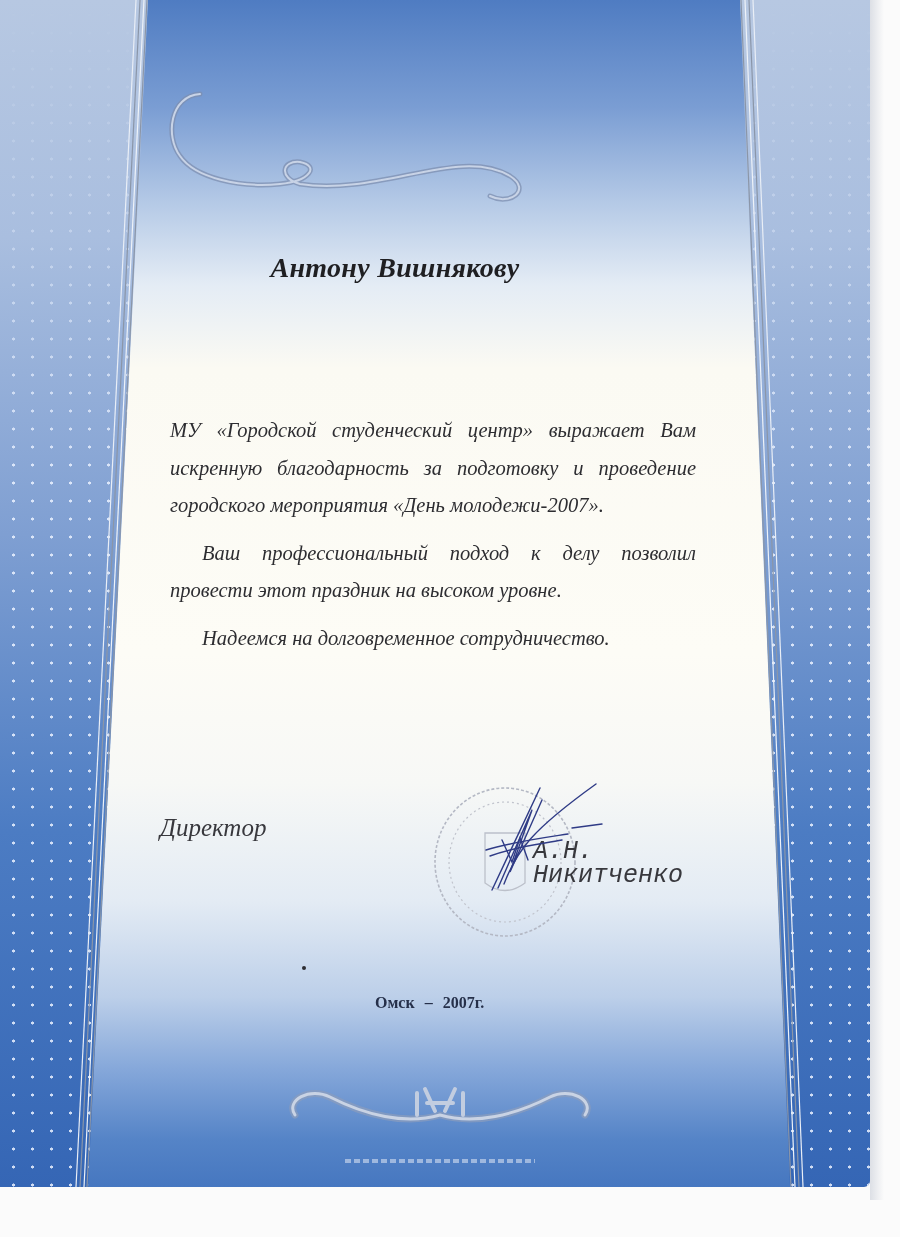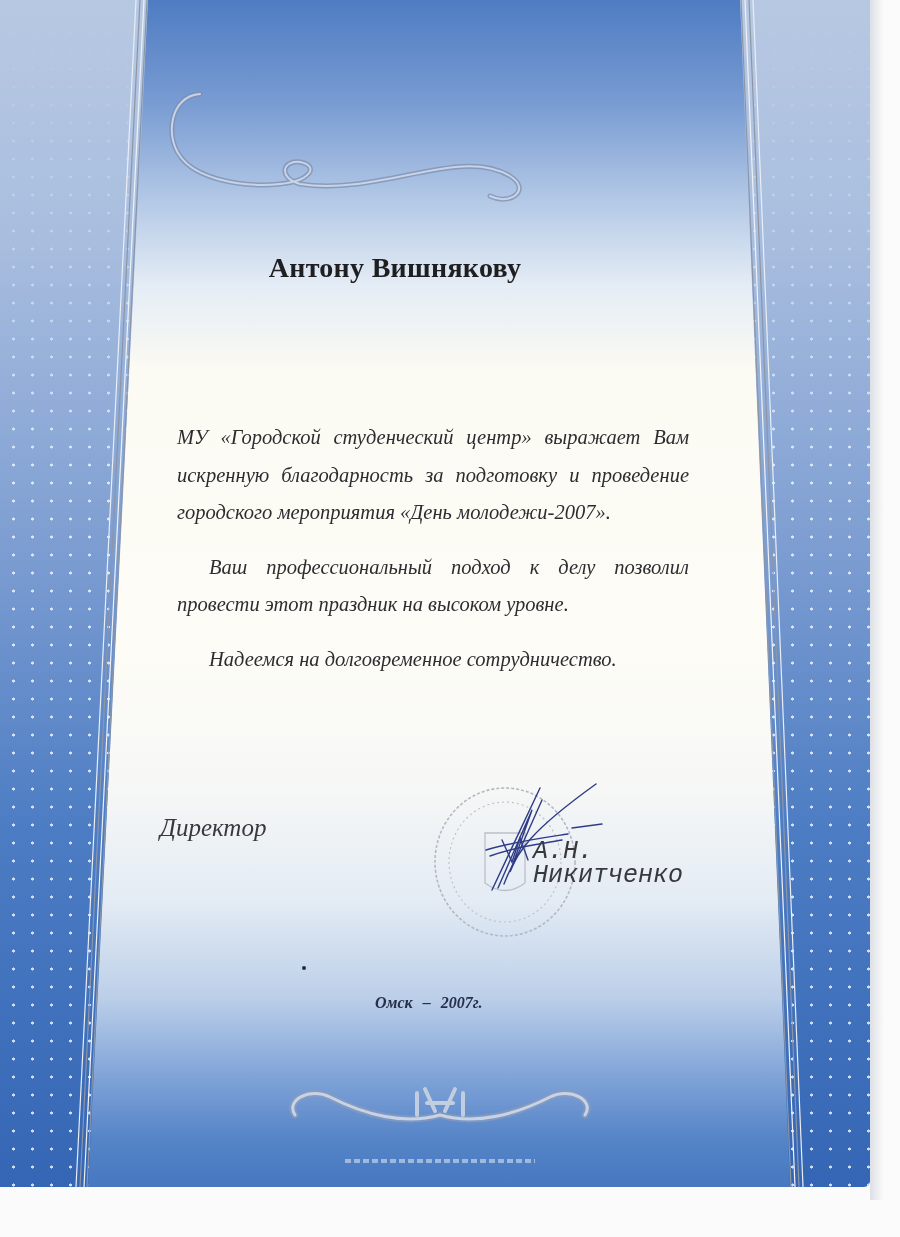--- a/index.html
+++ b/index.html
@@ -41,45 +41,45 @@
     color: #aebcd7;
     -webkit-text-stroke: 1.4px #6f82a6;
     text-shadow: 2px 2px 2px rgba(60,80,120,0.35);
     white-space: nowrap;
   }
   .title-swash { position: absolute; left: 0; top: 0; width: 580px; height: 150px; }
   .recipient {
     position: absolute; left: 0; width: 782px; top: 252px;
     text-align: center;
     font-family: "Liberation Serif", "DejaVu Serif", serif;
-    font-weight: bold; 
+    font-weight: bold; font-style: italic;
     font-size: 28px; color: #1f1f22; letter-spacing: 0.3px;
     padding-left: 8px; box-sizing: border-box;
   }
   .body-text {
     position: absolute; left: 160px; top: 402px; width: 546px;
     font-family: "Liberation Serif", "DejaVu Serif", serif;
     font-style: italic; font-size: 20.5px; line-height: 37.5px;
     color: #2d2d31;
   }
-  .body-text p { margin: 17px; text-align: justify; text-align-last: left; }
+  .body-text p { margin: 10px; text-align: justify; text-align-last: left; }
   .body-text p.indent { text-indent: 32px; }
   .signature-block {
     position: absolute; left: 160px; top: 816px; width: 560px;
     font-family: "Liberation Serif", "DejaVu Serif", serif;
     font-style: italic; font-size: 25px; line-height: 24px; color: #38383d;
   }
   .sig-row { position: relative; height: 24px; }
   .sig-name { position: absolute; left: 373px; top: 0; font-family: Liberation Mono, monospace; }
   .stamp { position: absolute; left: 430px; top: 783px; width: 150px; height: 158px; }
   .signature { position: absolute; left: 472px; top: 780px; width: 140px; height: 120px; }
   .place-date {
     position: absolute; left: 375px; top: 994px;
     font-family: "Liberation Serif", "DejaVu Serif", serif;
-    font-weight: bold; font-style: italic; font-size: 16px; color: #26304a;
+    font-weight: bold; font-size: 16px; color: #26304a;
     word-spacing: 6px;
   }
   .ornament { position: absolute; left: 285px; top: 1075px; width: 310px; height: 60px; }
   .fine-print {
     position: absolute; left: 345px; top: 1159px; width: 190px; height: 4px;
     background: repeating-linear-gradient(90deg, rgba(225,232,245,0.55) 0 6px, transparent 6px 9px);
   }
   .speck { position: absolute; width: 4px; height: 4px; border-radius: 50%; background: #2d2d33; }
   .scan-shadow {
     position: absolute; left: 870px; top: 0; width: 14px; height: 1200px;

